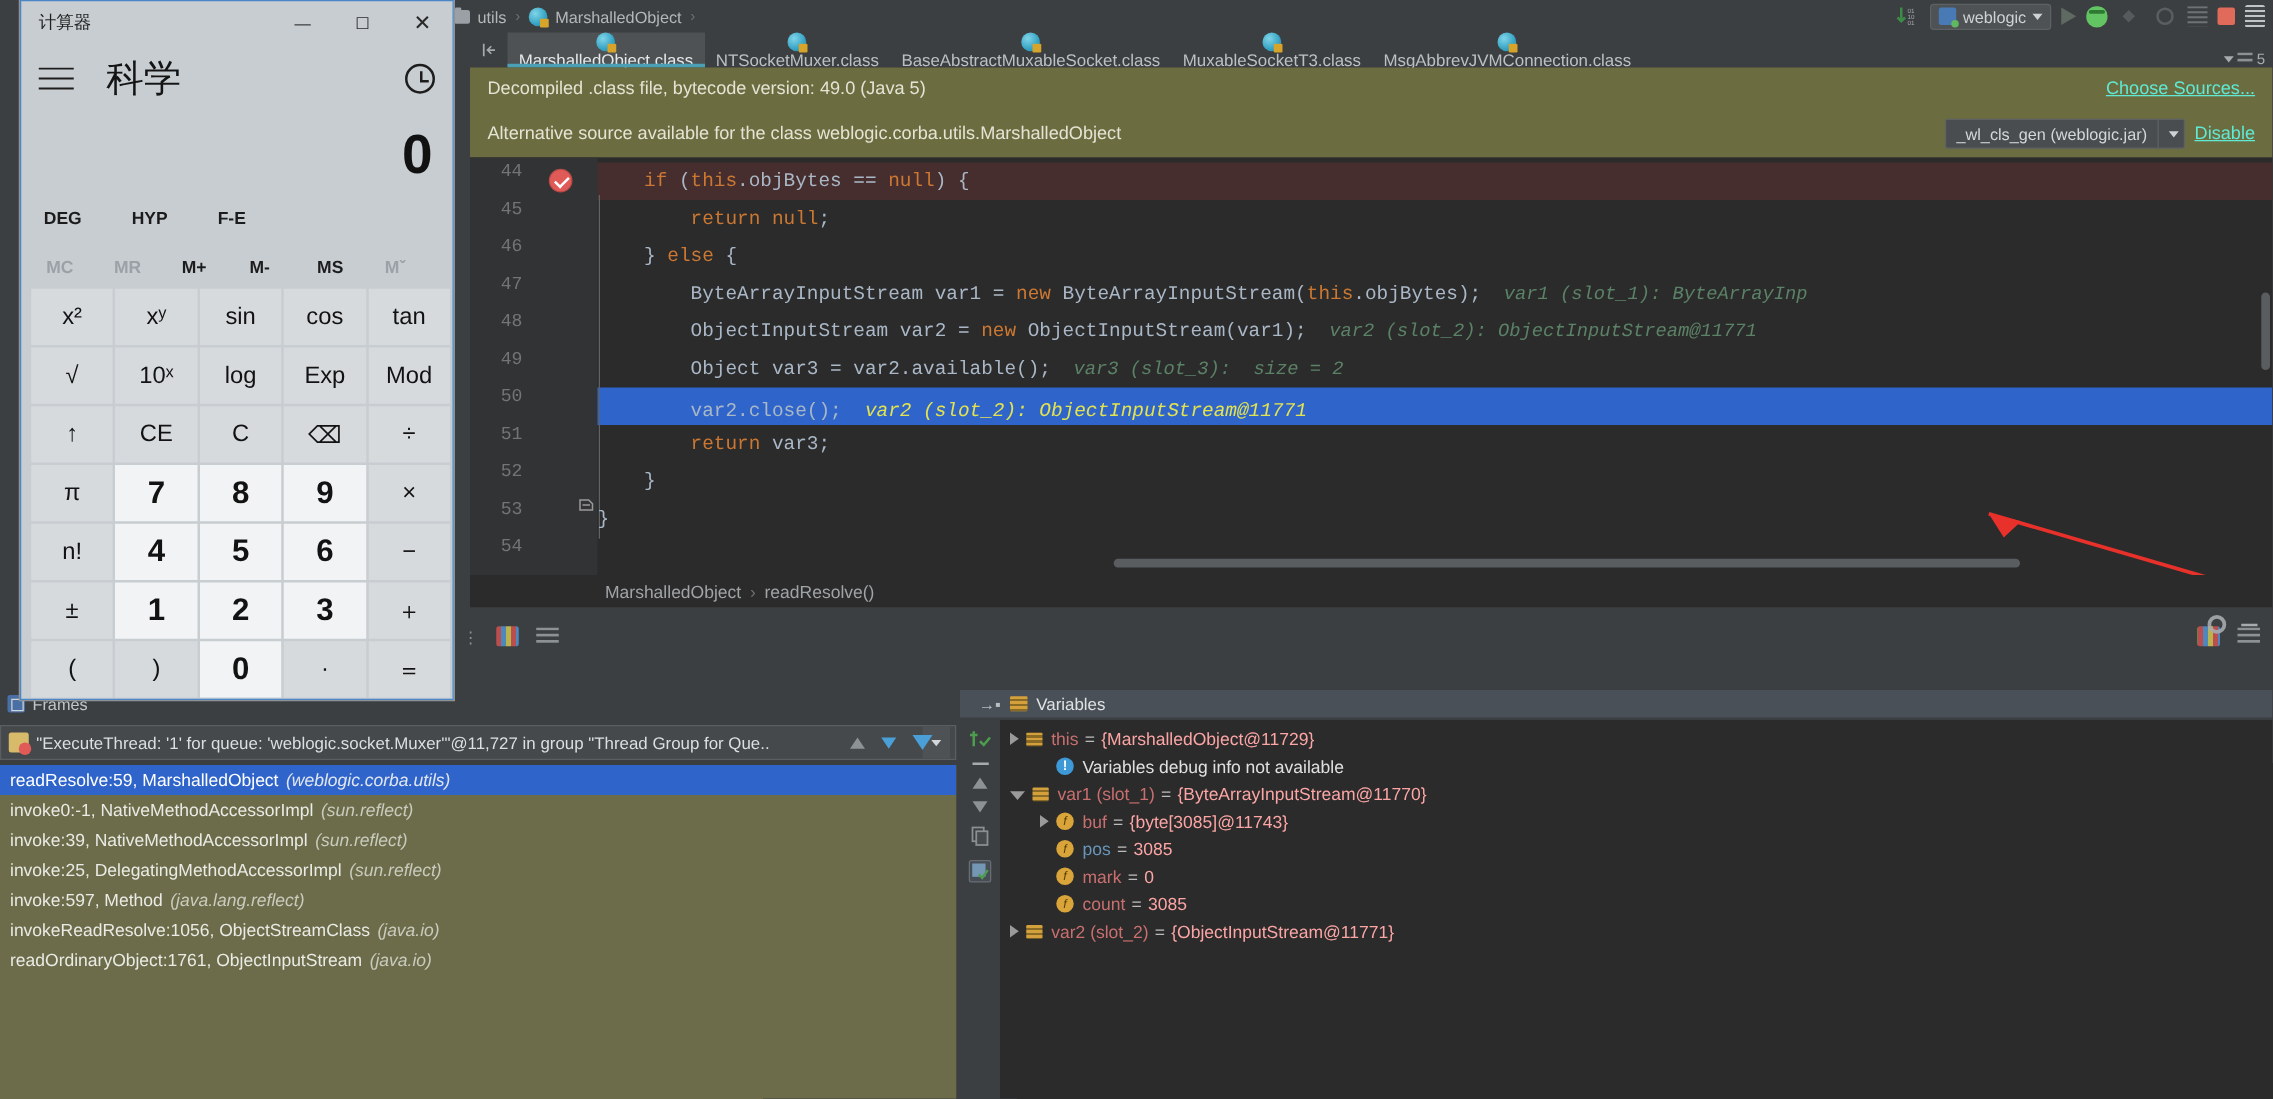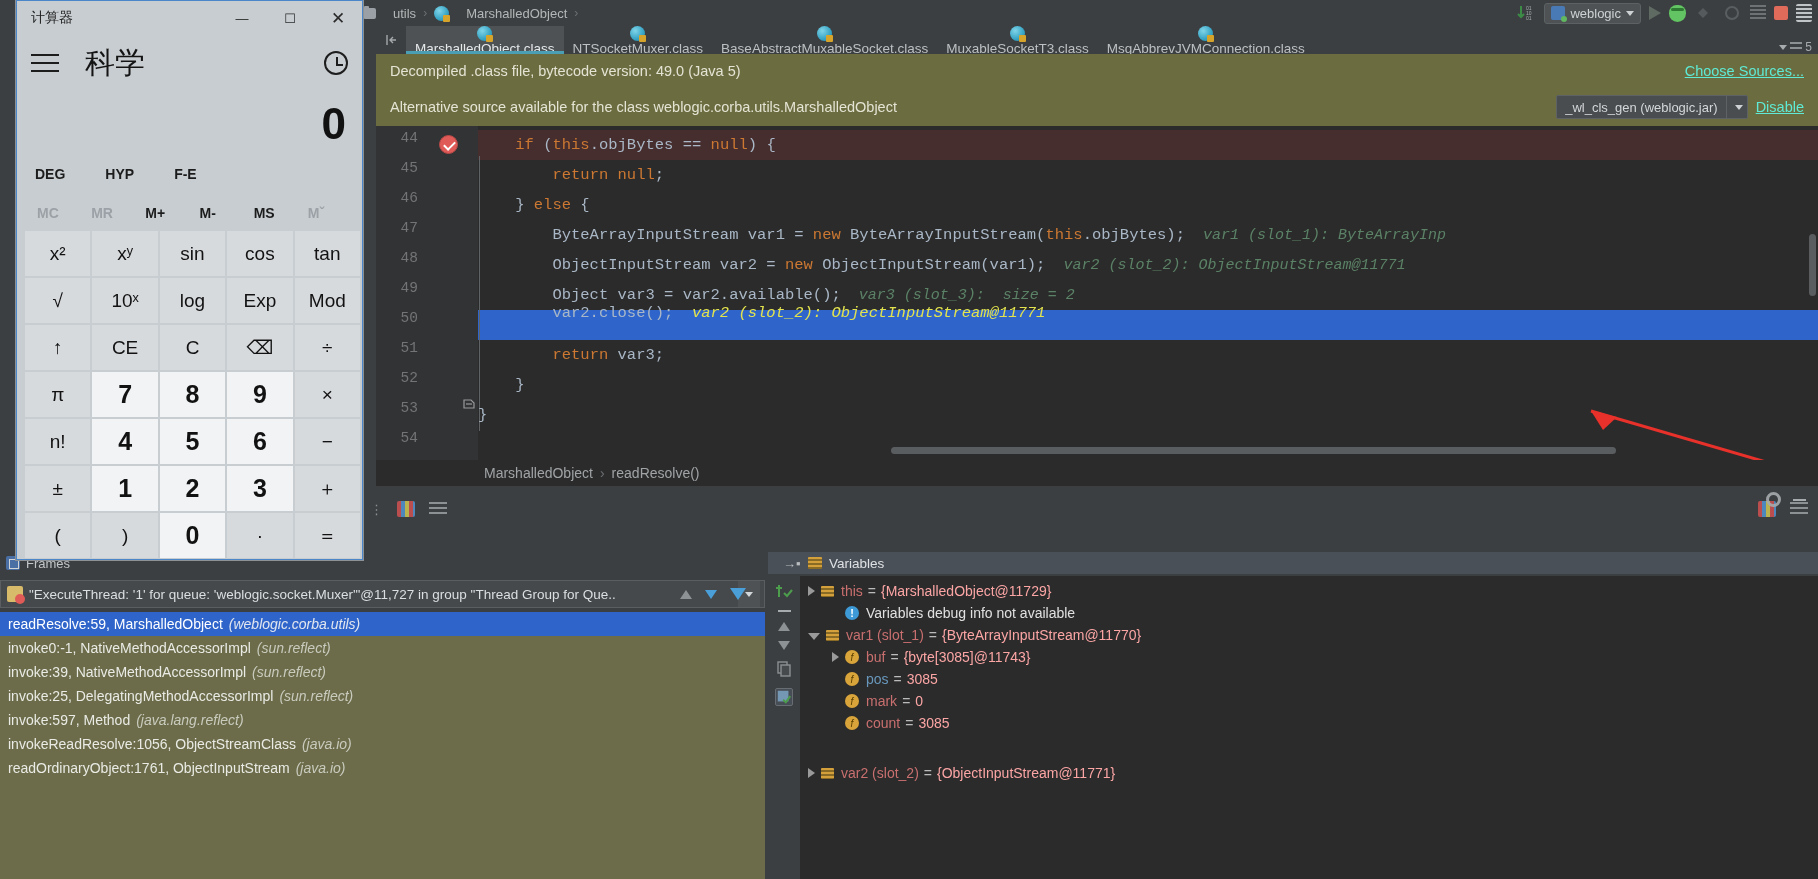--- a/index.html
+++ b/index.html
@@ -12,21 +12,21 @@
   #root { position: relative; width: 1818px; height: 879px; }
 
   
   #ide { position: absolute; inset: 0; background: #3c3f41; }
 
   .ide-topbar {
     position: absolute; left: 0; top: 0; width: 1818px; height: 26px;
     background: #3c3f41; display: flex; align-items: center;
   }
   .crumbs { display: flex; align-items: center; margin-left: 347px; font-size: 13px; color: #b4b7b8; }
-  .crumb { display: flex; align-items: center; gap: 17px; padding: 0 2px; }
+  .crumb { display: flex; align-items: center; gap: 6px; padding: 0 2px; }
   .crumb-sep { color: #6c7073; margin: 0 5px; font-size: 12px; }
   .ico-folder {
     width: 13px; height: 11px; background: #9aa0a6; border-radius: 1px 2px 2px 2px;
     position: relative; display: inline-block;
   }
   .ico-folder::before {
     content:""; position:absolute; left:1px; top:-2px; width:5px;height:3px;background:#9aa0a6;border-radius:1px;
   }
   .ico-class {
     width: 15px; height: 15px; border-radius: 50%;
@@ -367,21 +367,21 @@
         <div style="position:absolute;left:8px;top:30px;width:1px;height:275px;background:#606366"></div>
       </div>
 
       <div class="codearea">
           <div class="cl" style="top: 4px;"><span class="pl">    <span class="kw">if</span> (<span class="kw">this</span>.objBytes == <span class="kw">null</span>) {</span></div>
           <div class="cl" style="top: 34px;"><span class="pl">        <span class="kw">return</span> <span class="kw">null</span>;</span></div>
           <div class="cl" style="top: 64px;"><span class="pl">    } <span class="kw">else</span> {</span></div>
           <div class="cl" style="top: 94px;"><span class="pl">        ByteArrayInputStream var1 = <span class="kw">new</span> ByteArrayInputStream(<span class="kw">this</span>.objBytes);</span><span class="hint">  var1 (slot_1): ByteArrayInp</span></div>
           <div class="cl" style="top: 124px;"><span class="pl">        ObjectInputStream var2 = <span class="kw">new</span> ObjectInputStream(var1);</span><span class="hint">  var2 (slot_2): ObjectInputStream@11771</span></div>
           <div class="cl" style="top: 154px;"><span class="pl">        Object var3 = var2.available();</span><span class="hint">  var3 (slot_3):  size = 2</span></div>
-          <div class="cl" style="top: 172px;"><span class="pl">        var2.close();</span><span class="hinty">  var2 (slot_2): ObjectInputStream@11771</span></div>
+          <div class="cl" style="top: 188px;"><span class="pl">        var2.close();</span><span class="hinty">  var2 (slot_2): ObjectInputStream@11771</span></div>
           <div class="cl" style="top: 214px;"><span class="pl">        <span class="kw">return</span> var3;</span></div>
           <div class="cl" style="top: 244px;"><span class="pl">    }</span></div>
           <div class="cl" style="top: 274px;"><span class="pl">}</span></div>
           <div class="cl" style="top: 304px;"><span class="pl"></span></div>
         </div>
 
       <div class="hscroll"></div>
       <div class="vscroll"></div>
 
       <svg class="arrow-svg" width="260" height="80" viewBox="0 0 260 80">
@@ -529,21 +529,21 @@
           <span class="veq">=</span>
           <span class="vval">0</span>
         </div>
         <div class="vrow" style="padding-left: 32px;">
           <span class="vtri none"></span>
           <span class="vico-f">f</span>
           <span class="vname">count</span>
           <span class="veq">=</span>
           <span class="vval">3085</span>
         </div>
-        <div class="vrow" style="padding-left: 8px; margin-top: 28px;">
+        <div class="vrow" style="padding-left: 8px;">
           <span class="vtri "></span>
           <span class="vico-obj"></span>
           <span class="vname">var2 (slot_2)</span>
           <span class="veq">=</span>
           <span class="vval">{ObjectInputStream@11771}</span>
         </div>
       </div>
   </div>
 
   <div id="calc">

